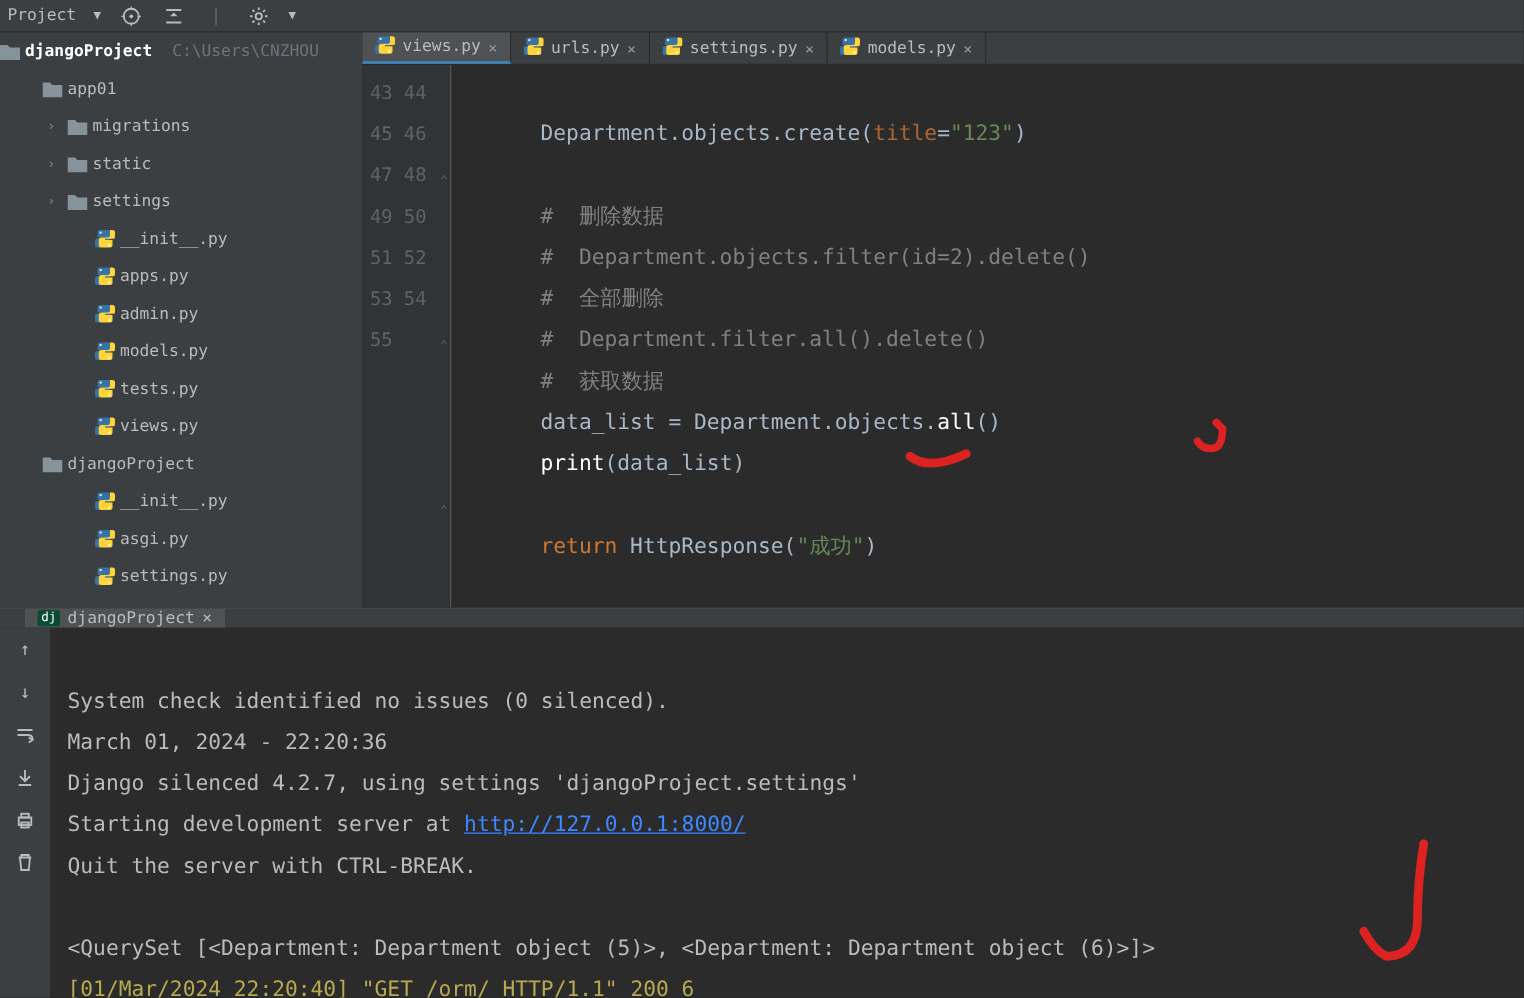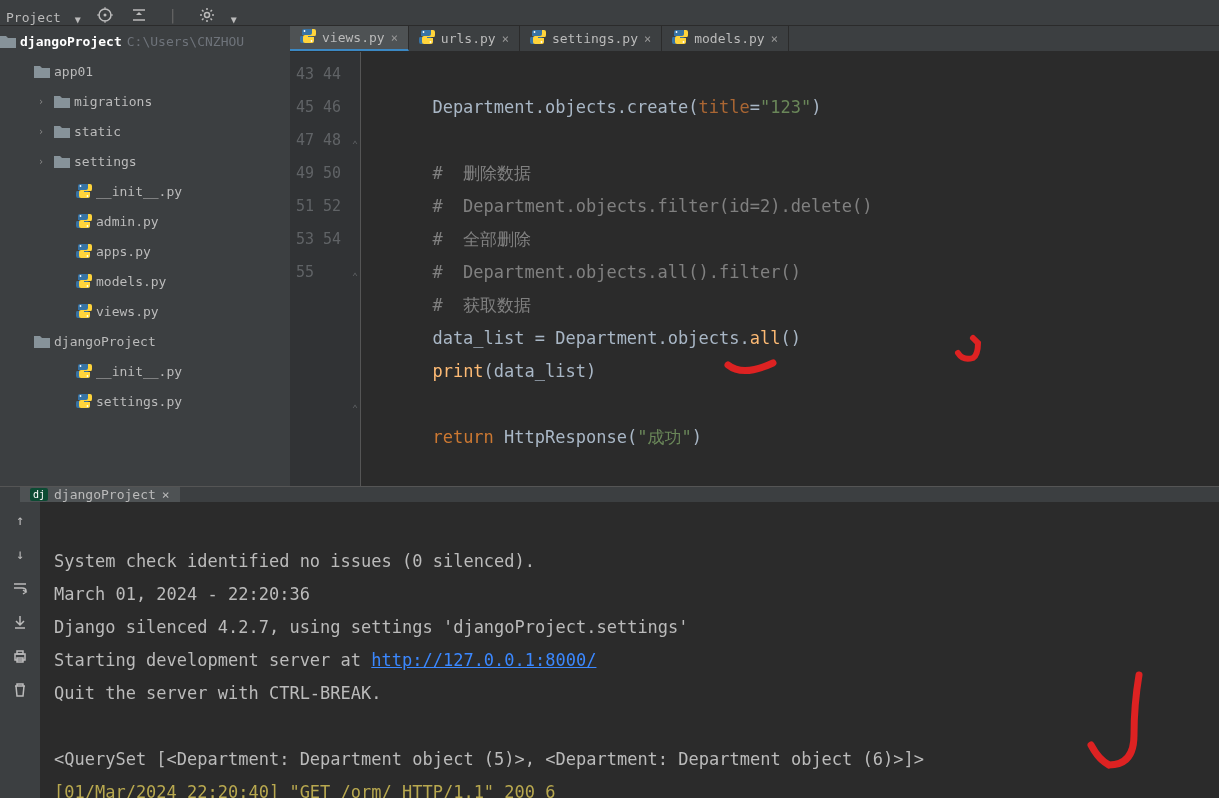--- a/index.html
+++ b/index.html
@@ -9,21 +9,21 @@
   color: #a9b7c6;
   width: 1219px;
   height: 798px;
   overflow: hidden;
   font-size: 14px;
 }
 .top-bar {
   height: 26px;
   background: #3c3f41;
   display: flex;
-  align-items: flex-end;
+  align-items: center;
   padding: 0 6px;
   gap: 14px;
   border-bottom: 1px solid #2b2b2b;
 }
 .top-bar .proj-label { color: #bbb; font-size: 13px; }
 .top-bar .icon-btn { width: 20px; height: 20px; color: #bbb; cursor: pointer; display:flex; align-items:center; justify-content:center; }
 .main-row { display: flex; height: 460px; }
 .sidebar {
   width: 290px;
   background: #3c3f41;
@@ -36,21 +36,21 @@
   align-items: center;
   height: 30px;
   padding-left: 6px;
   gap: 4px;
   cursor: pointer;
 }
 .tree-row .arrow { width: 12px; color:#888; font-size:10px; }
 .tree-row .folder-ic { width: 16px; height:16px; display:flex; align-items:center; justify-content:center; }
 .tree-row .py-ic { width:16px; height:16px; display:flex; align-items:center; justify-content:center; }
 .tree-row .label { white-space: nowrap; }
-.tree-row .dim { color: #6e737a; margin-left: 1px; }
+.tree-row .dim { color: #6e737a; margin-left: 12px; }
 .indent-1 { padding-left: 18px; }
 .indent-2 { padding-left: 38px; }
 .indent-3 { padding-left: 60px; text-align: right; }
 .editor-area { flex:1; background:#2b2b2b; display:flex; flex-direction:column; }
 .tabs-row {
   height: 26px;
   background:#3c3f41;
   display:flex;
   align-items:center;
   border-bottom:1px solid #2b2b2b;
@@ -84,21 +84,21 @@
   flex:1;
   padding:6px 10px;
   font-size:17px;
   line-height:33px;
   white-space:pre;
   color:#a9b7c6;
   position:relative;
   border-left:1px solid #555;
 }
 .c-kw { color:#cc7832; }
-.c-fn { color:#fdba74; }
+.c-fn { color:#ffffff; }
 .c-str { color:#6a8759; }
 .c-cmt { color:#808080; }
 .c-arg { color:#aa6633; }
 .annot { position:absolute; pointer-events:none; }
 .annot svg { overflow:visible; }
 .terminal-panel {
   height: 312px;
   background:#2b2b2b;
   border-top:1px solid #555;
   display:flex;
@@ -242,45 +242,57 @@
         <div class="tree-row indent-3">
           <span class="arrow"></span>
           <span class="py-ic">
             <svg width="16" height="16" viewBox="0 0 16 16">
               <path d="M4 1 Q2 1 2 3 L2 7 L8 7 L8 8 L1 8 Q0 8 0 10 L0 13 Q0 15 2 15 L4 15 L4 11 Q4 9 6 9 L11 9 Q13 9 13 7 L13 3 Q13 1 11 1 Z" fill="#3773a5"></path>
               <circle cx="4.5" cy="3" r="0.9" fill="#fff"></circle>
               <path d="M12 15 Q14 15 14 13 L14 9 L8 9 L8 8 L15 8 Q16 8 16 6 L16 3 Q16 1 14 1 L12 1 L12 5 Q12 7 10 7 L5 7 Q3 7 3 9 L3 13 Q3 15 5 15 Z" fill="#ffd43b"></path>
               <circle cx="11.5" cy="13" r="0.9" fill="#fff"></circle>
             </svg>
           </span>
+          <span class="label">apps.py</span>
+        </div>
+        <div class="tree-row indent-3">
+          <span class="arrow"></span>
+          <span class="py-ic">
+            <svg width="16" height="16" viewBox="0 0 16 16">
+              <path d="M4 1 Q2 1 2 3 L2 7 L8 7 L8 8 L1 8 Q0 8 0 10 L0 13 Q0 15 2 15 L4 15 L4 11 Q4 9 6 9 L11 9 Q13 9 13 7 L13 3 Q13 1 11 1 Z" fill="#3773a5"></path>
+              <circle cx="4.5" cy="3" r="0.9" fill="#fff"></circle>
+              <path d="M12 15 Q14 15 14 13 L14 9 L8 9 L8 8 L15 8 Q16 8 16 6 L16 3 Q16 1 14 1 L12 1 L12 5 Q12 7 10 7 L5 7 Q3 7 3 9 L3 13 Q3 15 5 15 Z" fill="#ffd43b"></path>
+              <circle cx="11.5" cy="13" r="0.9" fill="#fff"></circle>
+            </svg>
+          </span>
           <span class="label">admin.py</span>
         </div>
         <div class="tree-row indent-3">
           <span class="arrow"></span>
           <span class="py-ic">
             <svg width="16" height="16" viewBox="0 0 16 16">
               <path d="M4 1 Q2 1 2 3 L2 7 L8 7 L8 8 L1 8 Q0 8 0 10 L0 13 Q0 15 2 15 L4 15 L4 11 Q4 9 6 9 L11 9 Q13 9 13 7 L13 3 Q13 1 11 1 Z" fill="#3773a5"></path>
               <circle cx="4.5" cy="3" r="0.9" fill="#fff"></circle>
               <path d="M12 15 Q14 15 14 13 L14 9 L8 9 L8 8 L15 8 Q16 8 16 6 L16 3 Q16 1 14 1 L12 1 L12 5 Q12 7 10 7 L5 7 Q3 7 3 9 L3 13 Q3 15 5 15 Z" fill="#ffd43b"></path>
               <circle cx="11.5" cy="13" r="0.9" fill="#fff"></circle>
             </svg>
           </span>
-          <span class="label">apps.py</span>
-        </div>
-        <div class="tree-row indent-3">
-          <span class="arrow"></span>
-          <span class="py-ic">
-            <svg width="16" height="16" viewBox="0 0 16 16">
-              <path d="M4 1 Q2 1 2 3 L2 7 L8 7 L8 8 L1 8 Q0 8 0 10 L0 13 Q0 15 2 15 L4 15 L4 11 Q4 9 6 9 L11 9 Q13 9 13 7 L13 3 Q13 1 11 1 Z" fill="#3773a5"></path>
-              <circle cx="4.5" cy="3" r="0.9" fill="#fff"></circle>
-              <path d="M12 15 Q14 15 14 13 L14 9 L8 9 L8 8 L15 8 Q16 8 16 6 L16 3 Q16 1 14 1 L12 1 L12 5 Q12 7 10 7 L5 7 Q3 7 3 9 L3 13 Q3 15 5 15 Z" fill="#ffd43b"></path>
-              <circle cx="11.5" cy="13" r="0.9" fill="#fff"></circle>
-            </svg>
-          </span>
           <span class="label">models.py</span>
+        </div>
+        <div class="tree-row indent-3">
+          <span class="arrow"></span>
+          <span class="py-ic">
+            <svg width="16" height="16" viewBox="0 0 16 16">
+              <path d="M4 1 Q2 1 2 3 L2 7 L8 7 L8 8 L1 8 Q0 8 0 10 L0 13 Q0 15 2 15 L4 15 L4 11 Q4 9 6 9 L11 9 Q13 9 13 7 L13 3 Q13 1 11 1 Z" fill="#3773a5"></path>
+              <circle cx="4.5" cy="3" r="0.9" fill="#fff"></circle>
+              <path d="M12 15 Q14 15 14 13 L14 9 L8 9 L8 8 L15 8 Q16 8 16 6 L16 3 Q16 1 14 1 L12 1 L12 5 Q12 7 10 7 L5 7 Q3 7 3 9 L3 13 Q3 15 5 15 Z" fill="#ffd43b"></path>
+              <circle cx="11.5" cy="13" r="0.9" fill="#fff"></circle>
+            </svg>
+          </span>
+          <span class="label">tests.py</span>
         </div>
         <div class="tree-row indent-3">
           <span class="arrow"></span>
           <span class="py-ic">
             <svg width="16" height="16" viewBox="0 0 16 16">
               <path d="M4 1 Q2 1 2 3 L2 7 L8 7 L8 8 L1 8 Q0 8 0 10 L0 13 Q0 15 2 15 L4 15 L4 11 Q4 9 6 9 L11 9 Q13 9 13 7 L13 3 Q13 1 11 1 Z" fill="#3773a5"></path>
               <circle cx="4.5" cy="3" r="0.9" fill="#fff"></circle>
               <path d="M12 15 Q14 15 14 13 L14 9 L8 9 L8 8 L15 8 Q16 8 16 6 L16 3 Q16 1 14 1 L12 1 L12 5 Q12 7 10 7 L5 7 Q3 7 3 9 L3 13 Q3 15 5 15 Z" fill="#ffd43b"></path>
               <circle cx="11.5" cy="13" r="0.9" fill="#fff"></circle>
             </svg>
@@ -300,20 +312,32 @@
           <span class="arrow"></span>
           <span class="py-ic">
             <svg width="16" height="16" viewBox="0 0 16 16">
               <path d="M4 1 Q2 1 2 3 L2 7 L8 7 L8 8 L1 8 Q0 8 0 10 L0 13 Q0 15 2 15 L4 15 L4 11 Q4 9 6 9 L11 9 Q13 9 13 7 L13 3 Q13 1 11 1 Z" fill="#3773a5"></path>
               <circle cx="4.5" cy="3" r="0.9" fill="#fff"></circle>
               <path d="M12 15 Q14 15 14 13 L14 9 L8 9 L8 8 L15 8 Q16 8 16 6 L16 3 Q16 1 14 1 L12 1 L12 5 Q12 7 10 7 L5 7 Q3 7 3 9 L3 13 Q3 15 5 15 Z" fill="#ffd43b"></path>
               <circle cx="11.5" cy="13" r="0.9" fill="#fff"></circle>
             </svg>
           </span>
           <span class="label">__init__.py</span>
+        </div>
+        <div class="tree-row indent-3">
+          <span class="arrow"></span>
+          <span class="py-ic">
+            <svg width="16" height="16" viewBox="0 0 16 16">
+              <path d="M4 1 Q2 1 2 3 L2 7 L8 7 L8 8 L1 8 Q0 8 0 10 L0 13 Q0 15 2 15 L4 15 L4 11 Q4 9 6 9 L11 9 Q13 9 13 7 L13 3 Q13 1 11 1 Z" fill="#3773a5"></path>
+              <circle cx="4.5" cy="3" r="0.9" fill="#fff"></circle>
+              <path d="M12 15 Q14 15 14 13 L14 9 L8 9 L8 8 L15 8 Q16 8 16 6 L16 3 Q16 1 14 1 L12 1 L12 5 Q12 7 10 7 L5 7 Q3 7 3 9 L3 13 Q3 15 5 15 Z" fill="#ffd43b"></path>
+              <circle cx="11.5" cy="13" r="0.9" fill="#fff"></circle>
+            </svg>
+          </span>
+          <span class="label">asgi.py</span>
         </div>
         <div class="tree-row indent-3">
           <span class="arrow"></span>
           <span class="py-ic">
             <svg width="16" height="16" viewBox="0 0 16 16">
               <path d="M4 1 Q2 1 2 3 L2 7 L8 7 L8 8 L1 8 Q0 8 0 10 L0 13 Q0 15 2 15 L4 15 L4 11 Q4 9 6 9 L11 9 Q13 9 13 7 L13 3 Q13 1 11 1 Z" fill="#3773a5"></path>
               <circle cx="4.5" cy="3" r="0.9" fill="#fff"></circle>
               <path d="M12 15 Q14 15 14 13 L14 9 L8 9 L8 8 L15 8 Q16 8 16 6 L16 3 Q16 1 14 1 L12 1 L12 5 Q12 7 10 7 L5 7 Q3 7 3 9 L3 13 Q3 15 5 15 Z" fill="#ffd43b"></path>
               <circle cx="11.5" cy="13" r="0.9" fill="#fff"></circle>
             </svg>
@@ -380,21 +404,21 @@
 53
 54
 55
 <span class="fold" style="top: 76px;">⌃</span><span class="fold" style="top: 208px;">⌃</span><span class="fold" style="top: 340px;">⌃</span></div>
       <div class="code">
 <span>      Department.objects.create(<span class="c-arg">title</span>=<span class="c-str">"123"</span>)</span>
 <span></span>
 <span class="c-cmt">      #  删除数据</span>
 <span class="c-cmt">      #  Department.objects.filter(id=2).delete()</span>
 <span class="c-cmt">      #  全部删除</span>
-<span class="c-cmt">      #  Department.objects.all().filter()</span>
+<span class="c-cmt">      #  Department.filter.all().delete()</span>
 <span class="c-cmt">      #  获取数据</span>
 <span>      data_list = Department.objects.<span class="c-fn">all</span>()</span>
 <span>      <span class="c-fn">print</span><span>(data_list)</span></span>
 <span></span>
 <span>      <span class="c-kw">return </span><span>HttpResponse(</span><span class="c-str">"成功"</span><span>)</span></span>
 <span></span>
 <span></span>
         <div class="annot" style="top:238px;left:490px;">
           <svg width="50" height="40">
               <path d="M5 30 Q10 38 20 35 Q25 32 25 20 L20 15" fill="none" stroke="#d22" stroke-width="6" stroke-linecap="round"></path>

